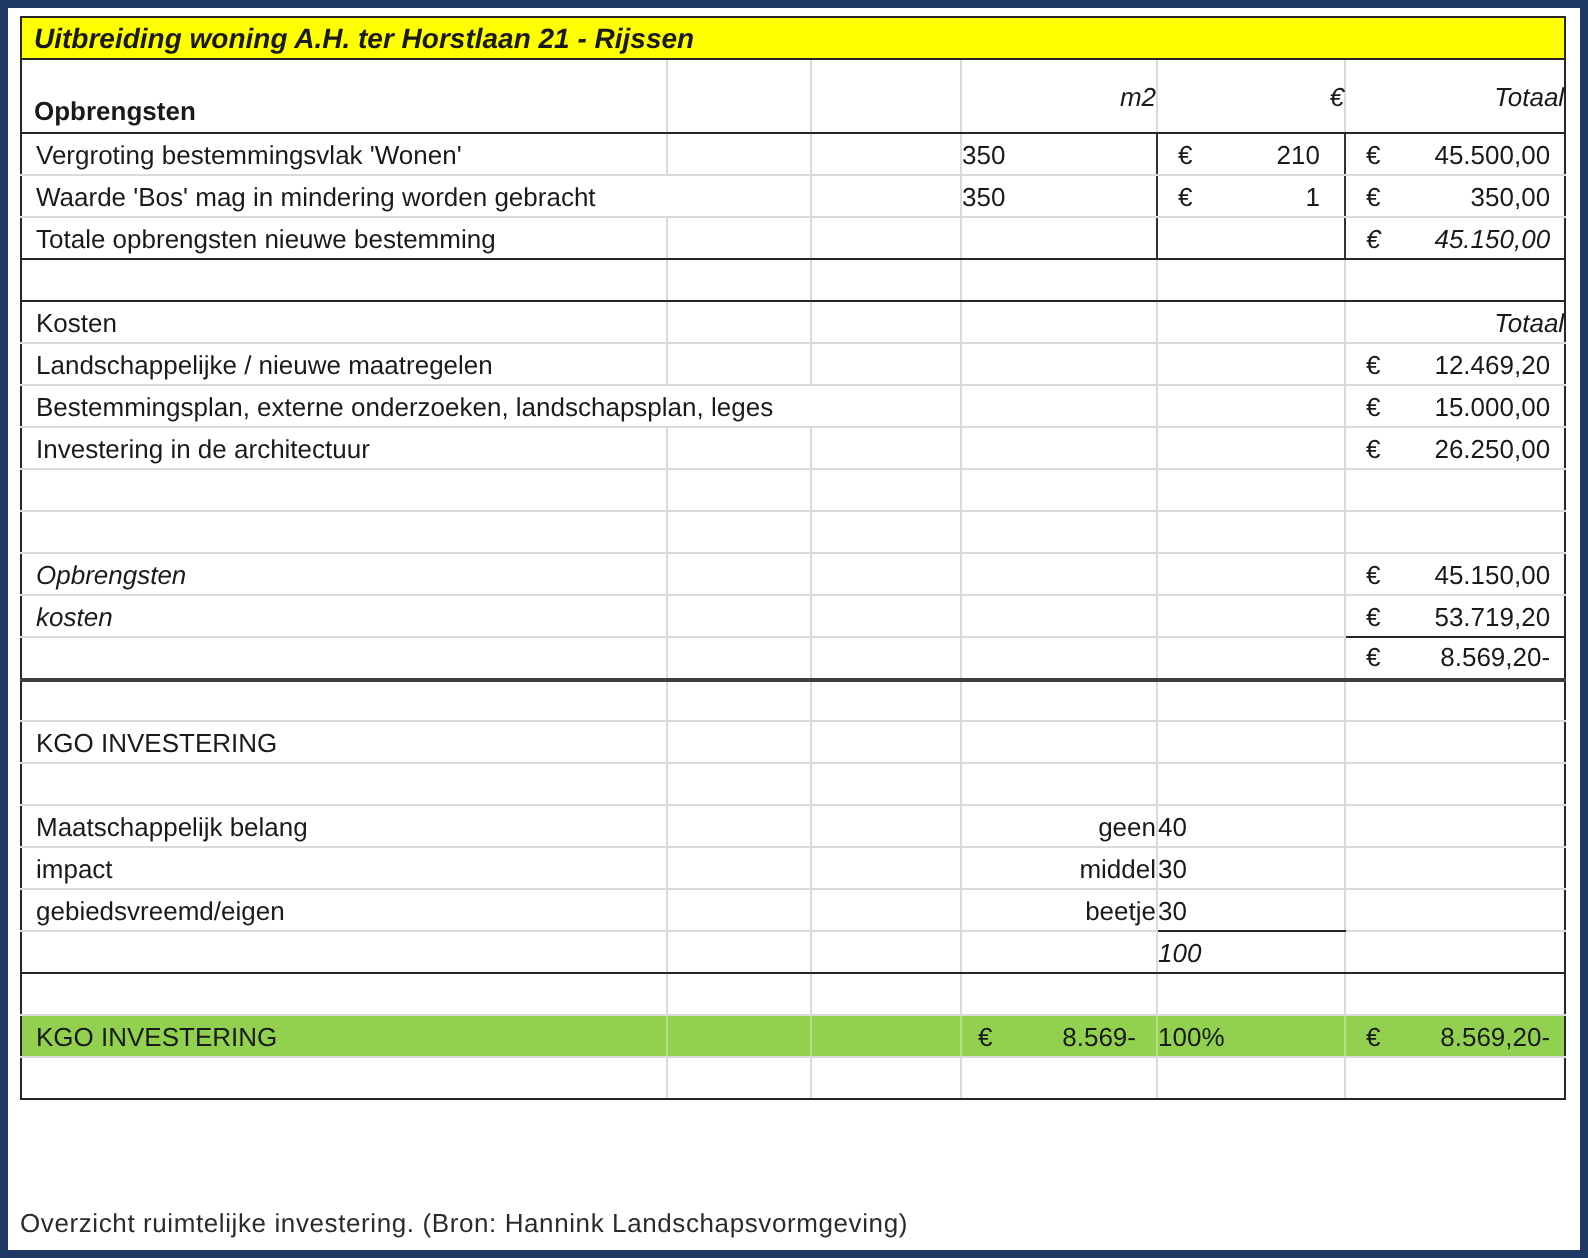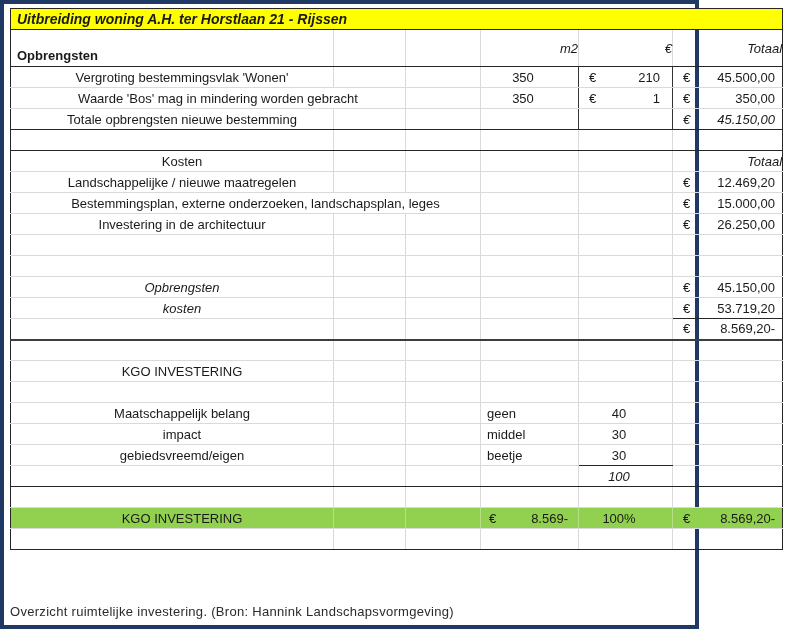--- a/index.html
+++ b/index.html
@@ -1,18 +1,18 @@
 <!DOCTYPE html>
 <html><head>
 <meta charset="utf-8">
 <style>
   * { margin:0; padding:0; box-sizing:border-box; }
   body { background:#ffffff; font-family:"Liberation Sans", sans-serif; }
   .page {
-    position:relative; width:699px; height:629px;
+    position:relative; width:794px; height:629px;
     background:#ffffff; border:4px solid #1F3864;
   }
   table.tbl {
     position:absolute; left:6px; top:4px; width:772px;
     border-collapse:collapse; table-layout:fixed;
     border:1px solid #262626;
     font-size:13px; color:#1a1a1a;
   }
   .tbl td {
     height:21px; border-right:1px solid #DADADA; border-bottom:1px solid #DADADA;
@@ -21,23 +21,23 @@
   .tbl tr td:last-child { border-right-color:#262626; }
   .tbl tr.last td { border-bottom-color:#262626; }
   
   td.titlebar { background:#FFFF00; border-bottom:1px solid #262626;
     font-weight:bold; font-style:italic; font-size:14px; padding-left:6px; }
   
   tr.hdr td { height:37px; border-bottom:1px solid #262626; }
   td.sec-bottom { vertical-align:bottom; font-weight:bold; padding:0 0 3px 6px; }
   td.colhead { text-align:right; font-style:italic; vertical-align:middle; }
   
-  td.lbl { padding-left:20px;text-align:center; }
-  td.num { text-align:center; padding-right:13px; }
-  td.txt { text-align:left; padding-left:6px; }
+  td.lbl { padding-left:7px; }
+  td.num { text-align:left; padding-right:13px; }
+  td.txt { text-align:right; padding-left:6px; }
   td.acc { }
   .accwrap { display:flex; justify-content:space-between; padding:0 12px 0 10px; }
   td:last-child .accwrap { padding:0 7px 0 10px; }
   .b { font-weight:normal; }
   .i { font-style:italic; }
   
   td.bb-dark { border-bottom-color:#262626 !important; }
   tr.bb-dark-row td { border-bottom:1px solid #262626; }
   tr.bb-thick td { border-bottom:2px solid #3d3d3d; }
   td.br-dark { border-right-color:#333333; }

